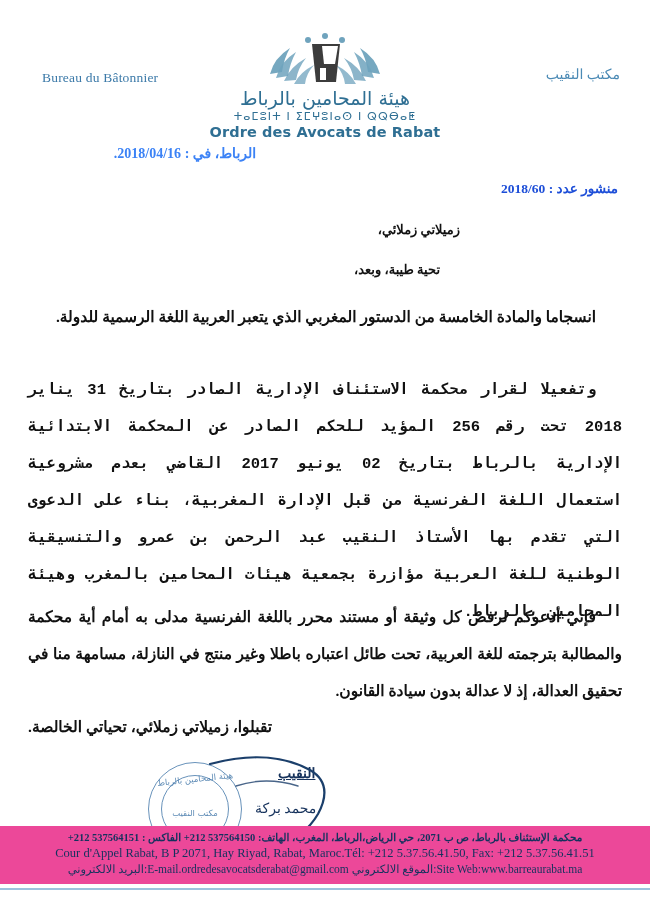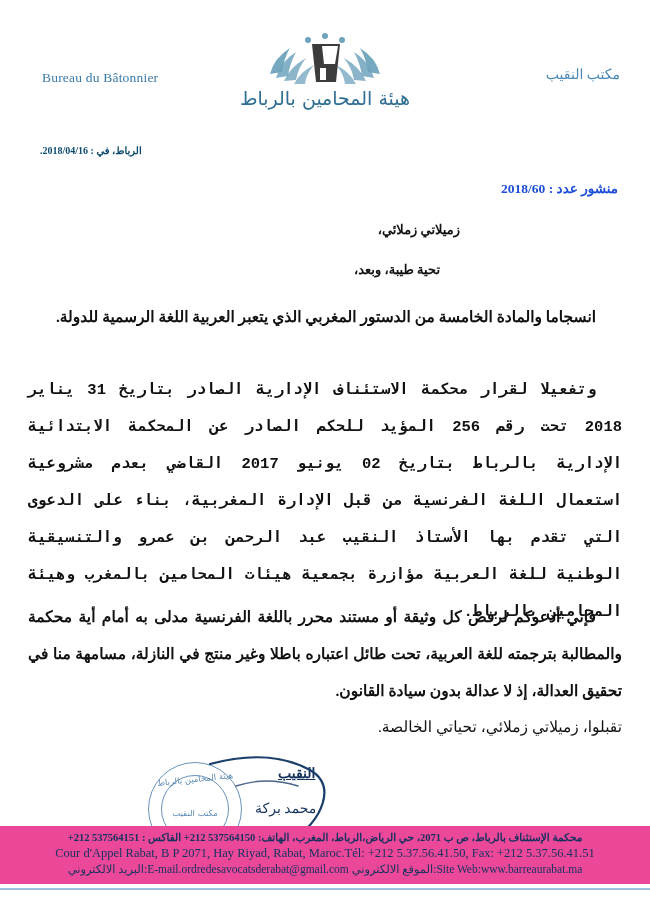--- a/index.html
+++ b/index.html
@@ -79,24 +79,24 @@
     line-height: 1.15;
     margin-top: 1px;
   }
 
   
   .date-line {
     position: absolute;
     left: 40px;
     top: 145px;
     width: 290px;
-    text-align: left;
-    direction: rtl;
-    font-size: 10px;
-    color: #0c4a6e;
+    text-align: center;
+    direction: rtl;
+    font-size: 14px;
+    color: #3b82f6;
     font-weight: bold;
   }
   .ref-line {
     position: absolute;
     right: 32px;
     top: 180px;
     direction: rtl;
     font-size: 13.5px;
     color: #1d4ed8;
     font-weight: bold;
@@ -131,25 +131,25 @@
   }
   #para-1 { top: 298px; }
   #para-2 { top: 372px; font-family: Liberation Mono, monospace; }
   #para-3 { top: 598px; }
   .para-close {
     position: absolute;
     left: 28px;
     right: 28px;
     top: 708px;
     direction: rtl;
-    text-align: right;
+    text-align: left;
     font-size: 15.5px;
     line-height: 37px;
     color: #111;
-    font-weight: normal;
+    font-weight: bold;
   }
 
   
   .sig-title {
     position: absolute;
     left: 278px;
     top: 765px;
     font-size: 14px;
     direction: rtl;
     color: #16325c;
@@ -282,20 +282,22 @@
           <circle cx="75" cy="12" r="3"></circle>
           <circle cx="92" cy="16" r="3"></circle>
         </g>
 
         <path d="M62 20 L90 20 L86 58 L66 58 Z" fill="#3c3c3c"></path>
         <path d="M72 22 L88 22 L85 40 L74 40 Z" fill="#ffffff"></path>
         <rect x="70" y="44" width="6" height="12" fill="#ffffff"></rect>
       </svg>
     </div>
     <div class="logo-ar">هيئة المحامين بالرباط</div>
+    <div class="logo-tif">ⵜⴰⵎⵓⵏⵜ ⵏ ⵉⵎⵖⵓⵏⴰⵙ ⵏ ⵕⵕⴱⴰⵟ</div>
+    <div class="logo-fr">Ordre des Avocats de Rabat</div>
   </div>
 
   <div class="date-line">الرباط، في : 2018/04/16.</div>
 
   <div class="ref-line">منشور عدد : 2018/60</div>
 
   <div class="salut" id="salut-1">زميلاتي زملائي،</div>
   <div class="salut" id="salut-2">تحية طيبة، وبعد،</div>
 
   <div class="para" id="para-1">انسجاما والمادة الخامسة من الدستور المغربي الذي يتعبر العربية اللغة الرسمية للدولة.</div>

